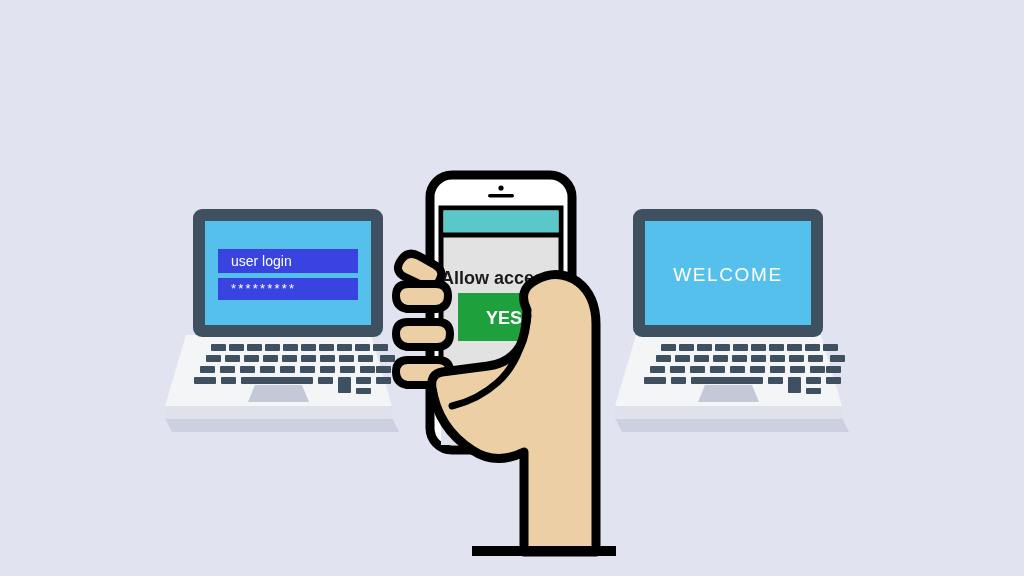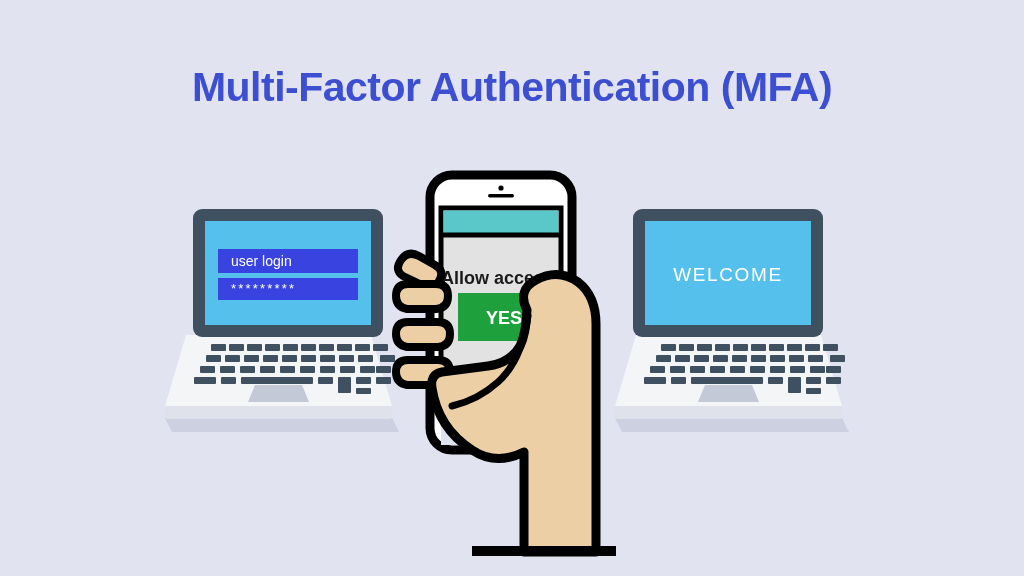--- a/index.html
+++ b/index.html
@@ -40,21 +40,20 @@
     width: 1024px;
     height: 576px;
   }
   .svgwrap { display:block; }
 </style>
 </head>
 <body>
 
 <div id="stage">
 
-  <div id="title">Multi-Factor Authentication (MFA)</div>
 
   <svg id="scene" class="svgwrap" width="1024" height="576" viewBox="0 0 1024 576" xmlns="http://www.w3.org/2000/svg">
 
     <g>
 
       <path d="M165 418 L392 418 L399 432 L172 432 Z" fill="#ccd0e0"></path>
       <rect x="165" y="405" width="227" height="14" rx="2" fill="#dfe2ea"></rect>
 
       <path d="M186 335 L371 335 L392 406 L165 406 Z" fill="#f4f5f7"></path>
 

